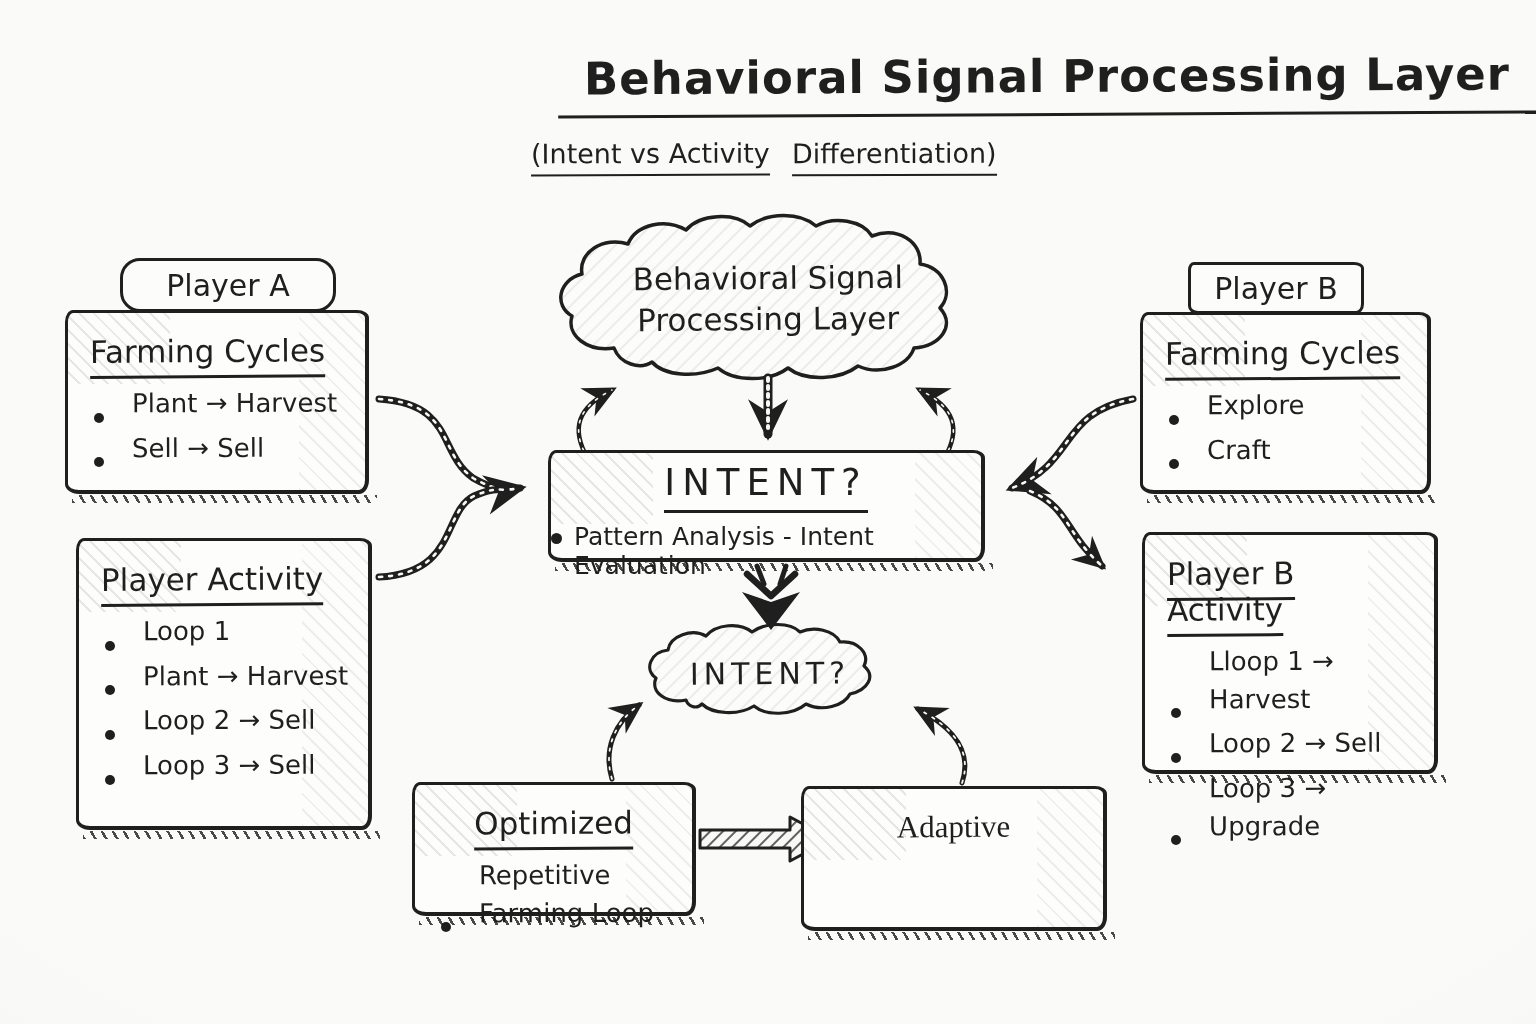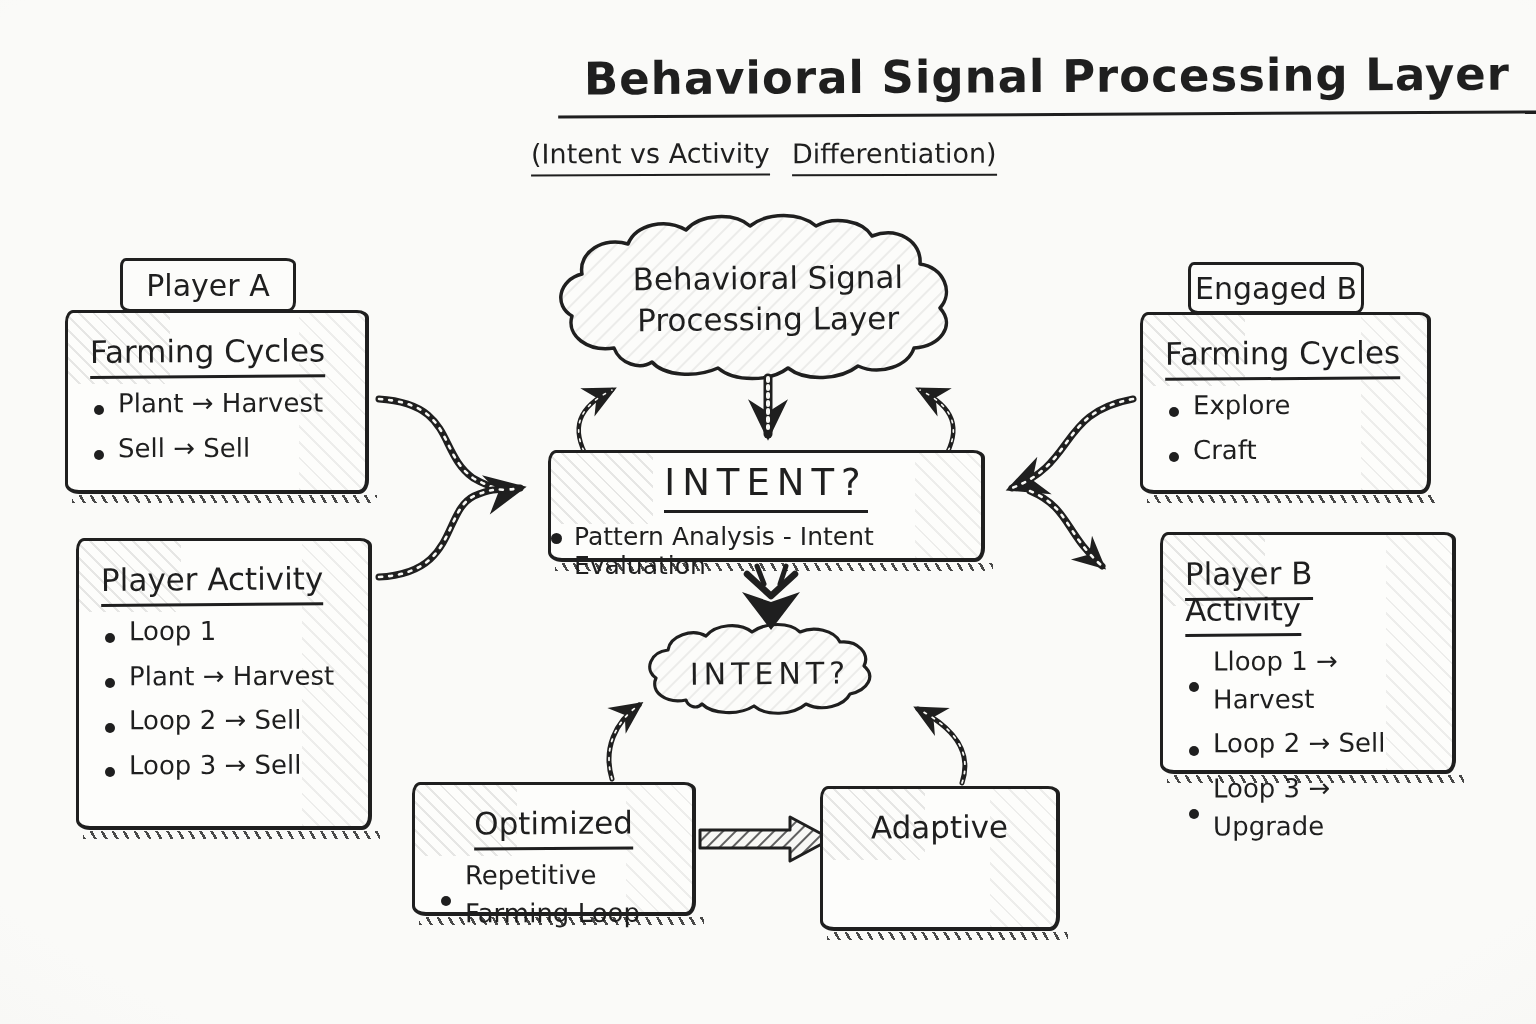--- a/index.html
+++ b/index.html
@@ -46,21 +46,21 @@
     display:flex;align-items:center;justify-content:center;
     font-size:30px;z-index:3;
   }
   .tab-box::after{display:none;}
 
   .box-pad{padding:16px 16px;}
   .box-heading{font-size:31px;margin:4px 0 16px 6px;transform:rotate(-0.4deg);}
   .box-heading .u{border-bottom:3px solid #1f1f1f;padding-bottom:6px;}
   .center-h{text-align:center;margin-left:0;}
 
-  .bullet{display:flex;align-items:center;font-size:26px;line-height:1.45;margin:7px 0 7px 10px;}
+  .bullet{display:flex;align-items:flex-end;font-size:26px;line-height:1.45;margin:7px 0 7px 10px;gap:14px;}
   .bullet .dot{flex:0 0 10px;width:10px;height:10px;border-radius:50%;background:#1f1f1f;margin:13px 14px 0 0;}
   .bullet.cont .dot{visibility:hidden;}
   .bullet .btext{transform:rotate(-0.2deg);}
 
   
   .intent-heading{font-size:37px;letter-spacing:7px;text-align:center;margin-top:8px;}
   .intent-heading .u{border-bottom:3px solid #1f1f1f;padding-bottom:6px;}
   .intent-bullet{display:flex;justify-content:center;align-items:flex-start;font-size:25px;margin-top:18px;}
   .intent-bullet .dot{flex:0 0 11px;width:11px;height:11px;border-radius:50%;background:#1f1f1f;margin:11px 12px 0 0;}
 
@@ -157,21 +157,21 @@
   </svg>
 
   <div class="title-wrap">
     <h1>Behavioral Signal Processing Layer</h1>
   </div>
   <div class="subtitle">
     <span class="seg">(Intent vs Activity</span>
     <span class="seg">Differentiation)</span>
   </div>
 
-  <div class="tab-box" style="left:120px;top:258px;width:176px;height:54px;">
+  <div class="tab-box" style="left:120px;top:258px;width:216px;height:54px;border-radius:20px;">
     <span>Player A</span>
   </div>
   <div class="sketch-box hatch-bg box-pad" style="left:65px;top:310px;width:304px;height:184px;">
     <div class="box-heading"><span class="u">Farming Cycles</span></div>
     <div class="bullet">
         <span class="dot"></span>
         <span class="btext">Plant → Harvest</span>
       </div>
     <div class="bullet">
         <span class="dot"></span>
@@ -208,35 +208,35 @@
     <div class="intent-heading"><span class="u">INTENT?</span></div>
     <div class="intent-bullet">
       <span class="dot"></span>
       <span>Pattern Analysis - Intent Evaluation</span>
     </div>
   </div>
 
   <div class="cloud-text small" style="left:652px;top:654px;width:236px;">INTENT?</div>
 
   <div class="tab-box" style="left:1188px;top:262px;width:176px;height:52px;">
-    <span>Engaged B</span>
+    <span>Player B</span>
   </div>
   <div class="sketch-box hatch-bg box-pad" style="left:1140px;top:312px;width:291px;height:182px;">
     <div class="box-heading"><span class="u">Farming Cycles</span></div>
     <div class="bullet">
         <span class="dot"></span>
         <span class="btext">Explore</span>
       </div>
     <div class="bullet">
         <span class="dot"></span>
         <span class="btext">Craft</span>
       </div>
   </div>
 
-  <div class="sketch-box hatch-bg box-pad" style="left:1142px;top:532px;width:296px;height:242px;margin-left:18px;">
+  <div class="sketch-box hatch-bg box-pad" style="left:1142px;top:532px;width:296px;height:242px;">
     <div class="box-heading"><span class="u">Player B Activity</span></div>
     <div class="bullet">
         <span class="dot"></span>
         <span class="btext">Lloop 1 → Harvest</span>
       </div>
     <div class="bullet">
         <span class="dot"></span>
         <span class="btext">Loop 2 → Sell</span>
       </div>
     <div class="bullet">
@@ -246,17 +246,17 @@
   </div>
 
   <div class="sketch-box hatch-bg box-pad" style="left:412px;top:782px;width:284px;height:134px;">
     <div class="box-heading center-h"><span class="u">Optimized</span></div>
     <div class="bullet">
         <span class="dot"></span>
         <span class="btext">Repetitive Farming Loop</span>
       </div>
   </div>
 
-  <div class="sketch-box hatch-bg box-pad" style="left:820px;top:786px;width:240px;height:145px;">
+  <div class="sketch-box hatch-bg box-pad" style="left:801px;top:786px;width:306px;height:145px;font-family:Liberation Serif, serif;">
     <div class="box-heading center-h"><span>Adaptive</span></div>
   </div>
 
 </div>
 
 </body></html>

